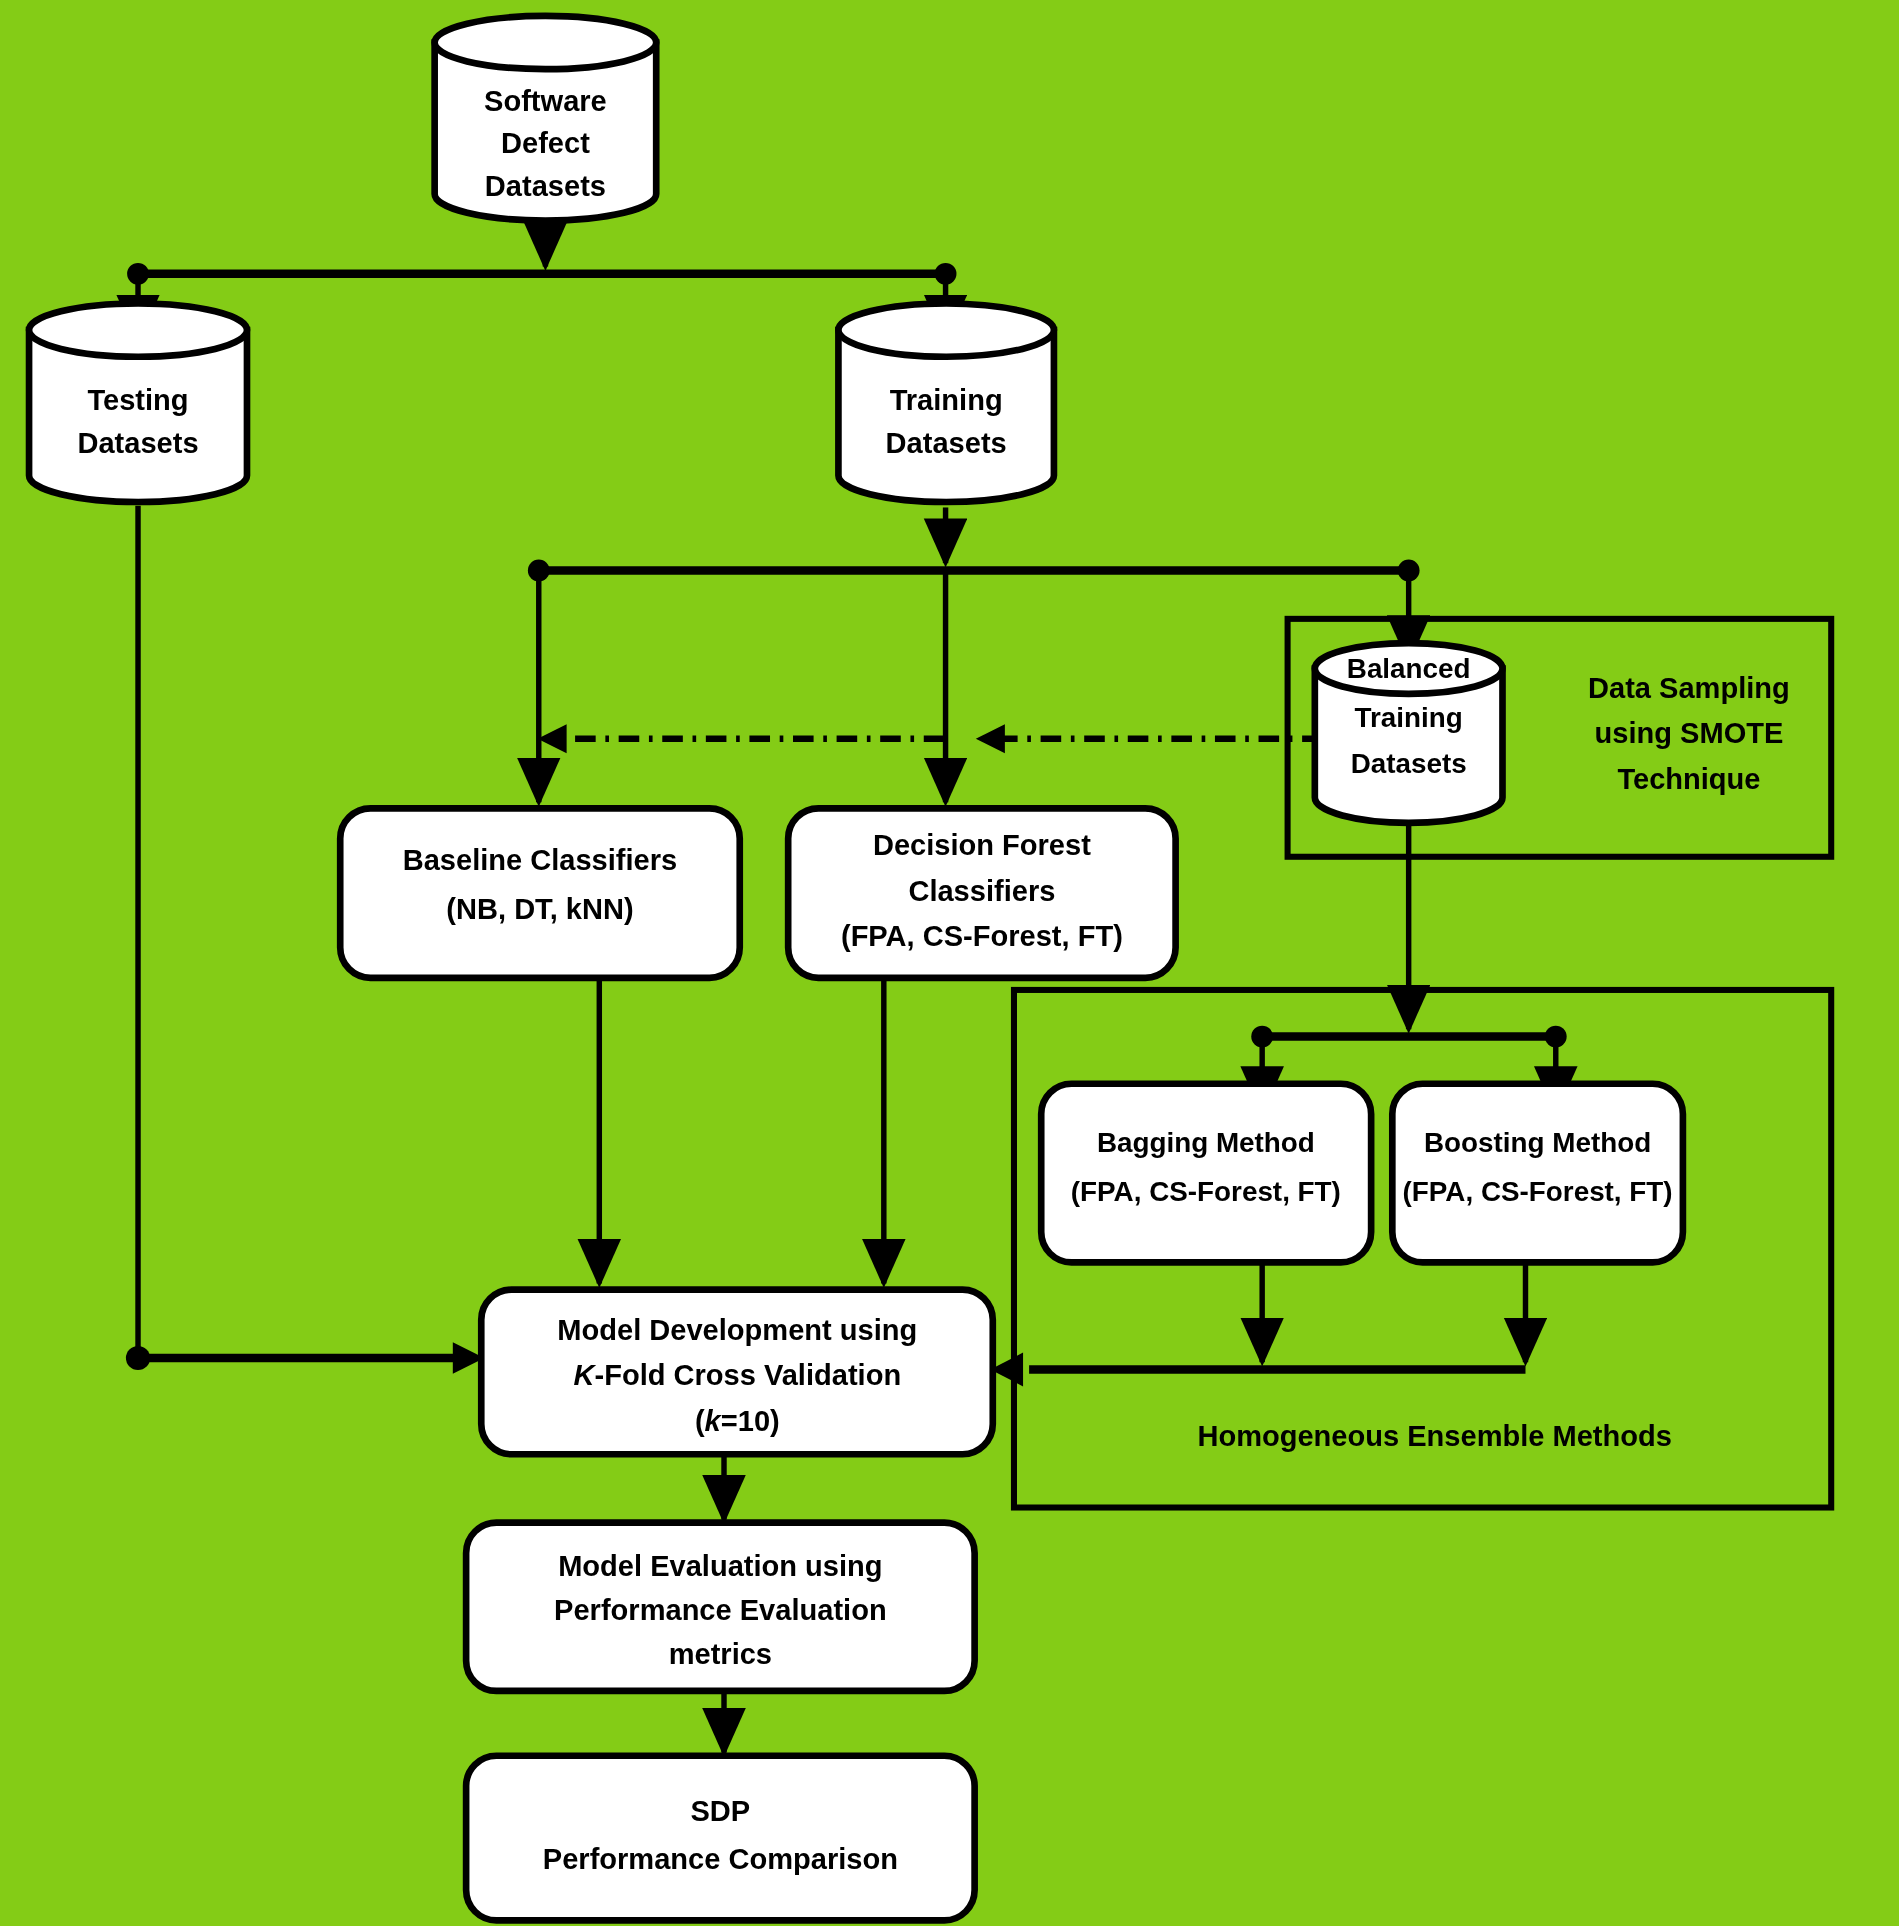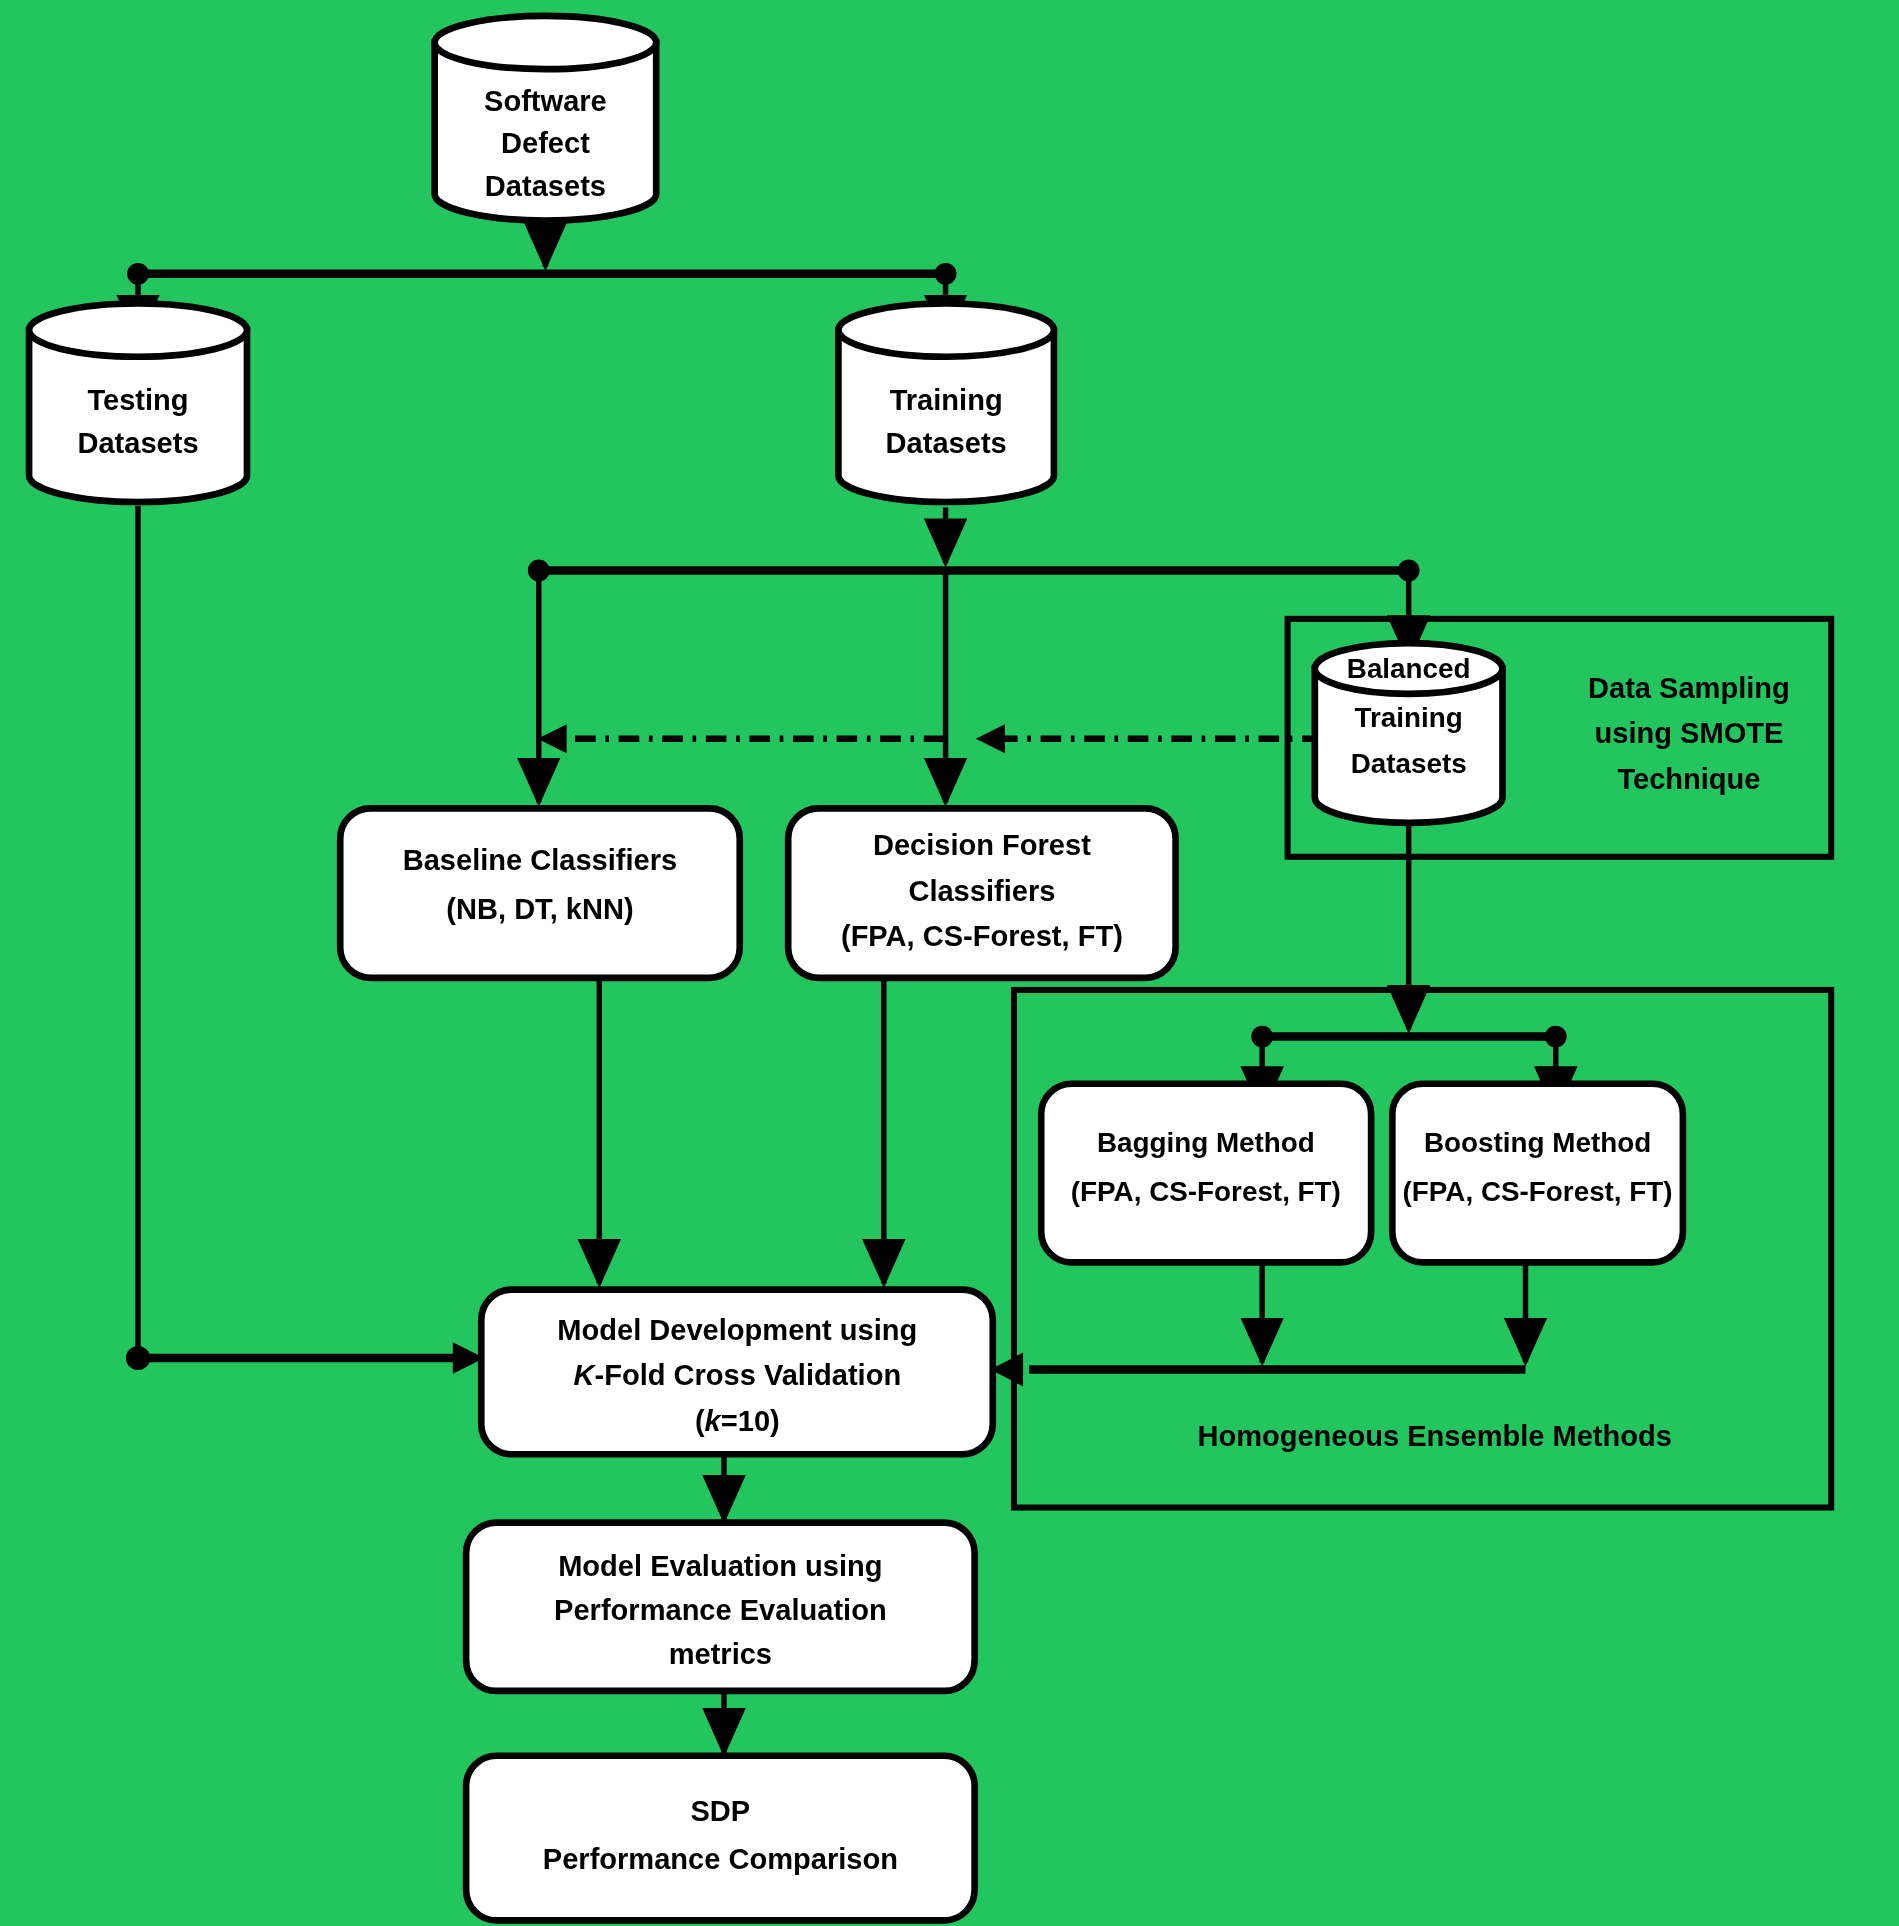--- a/index.html
+++ b/index.html
@@ -1,17 +1,17 @@
 <!DOCTYPE html>
 <html style="font-size:9.7px"><head>
 <meta charset="utf-8">
 <style>
   html,body{margin:0;padding:0;background:#ffffff;}
   body{font-family:"Liberation Sans", sans-serif;}
-  #stage{position:relative;width:1899px;height:1926px;background:#22c55e;overflow:hidden;}
+  #stage{position:relative;width:1899px;height:1926px;background:#84cc16;overflow:hidden;}
   svg.flow{position:absolute;top:0;left:0;width:1899px;height:1926px;}
   .nodeText{
     font-family:"Liberation Sans", sans-serif;
     font-weight:bold;
     fill:#000000;
     text-anchor:middle;
     dominant-baseline:middle;
   }
   .t48{font-size:48px;}
   .t46{font-size:46px;}

